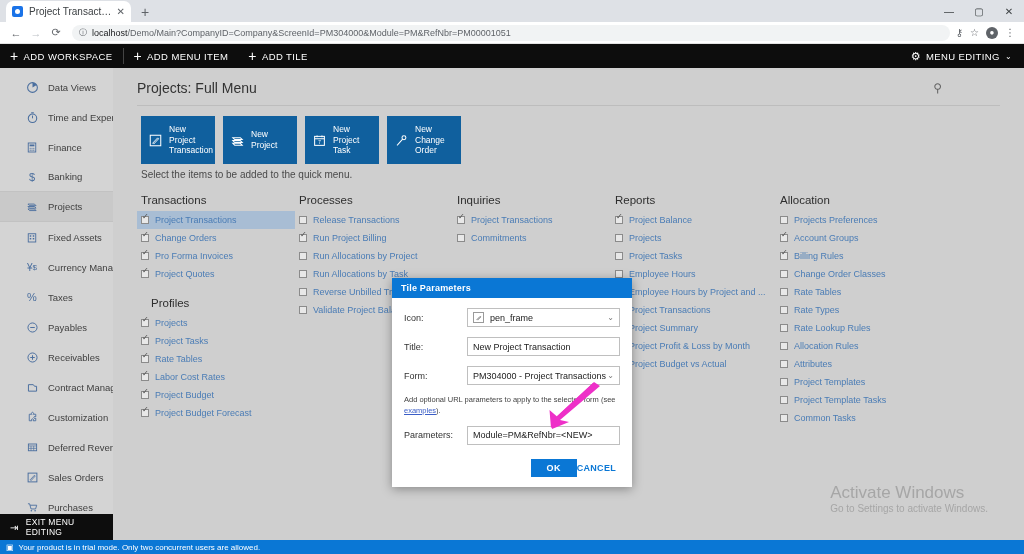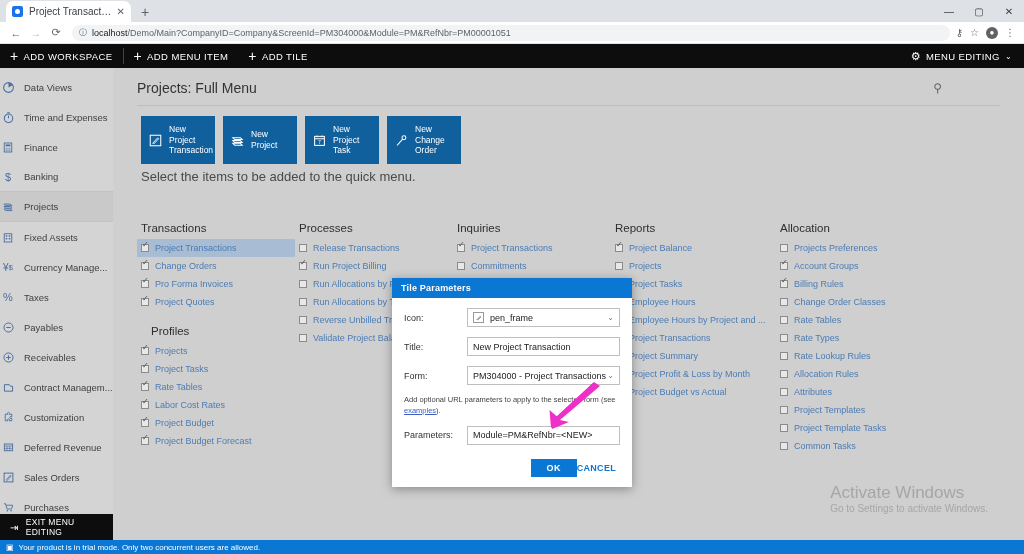--- a/index.html
+++ b/index.html
@@ -114,21 +114,21 @@
   
   .scrim { position: absolute; inset: 0; background: rgba(170,170,170,0.72); }
 
   
   .sidebar {
     position: absolute; left: 0; top: 0; bottom: 0; width: 113px;
     background: #d4d4d4; z-index: 12; display: flex; flex-direction: column;
   }
   .side-scroll { flex: 1 1 auto; overflow: hidden; padding-top: 4px; }
   .side-item {
-    height: 30px; display: flex; align-items: center; padding-left: 0;
+    height: 30px; display: flex; align-items: center; padding-left: 24px;
     font-size: 9.5px; color: #404040; white-space: nowrap;
   }
   .side-item.sel { background: #c9c9c9; }
   .side-item.grp-bot { border-bottom: 1px solid #c2c2c2; }
   .side-ico {
     width: 16px; height: 16px; margin-right: 8px; flex: 0 0 auto;
     display: flex; align-items: center; justify-content: center;
     color: #4a6e9e; font-size: 11px;
   }
   .side-ico svg { display: block; }
@@ -154,27 +154,27 @@
     margin: 9px 24px 0 24px; height: 1px; background: #bdbdbd;
   }
   .tiles { display: flex; gap: 8px; padding: 10px 0 0 28px; }
   .tile {
     width: 74px; height: 48px; background: #10609e; color: #fff;
     display: flex; align-items: center; padding: 0 6px; gap: 5px;
   }
   .tile-ico { width: 17px; flex: 0 0 auto; display: flex; justify-content: center; }
   .tile-label { font-size: 8.5px; line-height: 1.25; }
   .tiles-hint {
-    font-size: 13px; color: #4a4a4a; padding: 5px 0 0 28px;
+    font-size: 10px; color: #4a4a4a; padding: 5px 0 0 28px;
   }
 
   .columns {
     display: flex; padding: 14px 0 0 24px; gap: 0; position: relative;
   }
-  .col { width: 158px; flex: 0 0 auto; margin-top: 24px; }
+  .col { width: 158px; flex: 0 0 auto; }
   .col.wide { width: 165px; }
   .col-head {
     font-size: 11.5px; color: #2e2e2e; padding: 0 0 5px 4px;
   }
   .col-head.sub { padding-top: 14px; padding-left: 14px; }
   .mi {
     display: flex; align-items: center; height: 18px;
     font-size: 9px; color: #4a7cb5; padding-left: 4px; white-space: nowrap;
   }
   .mi.sel { background: #a8bdd4; }

